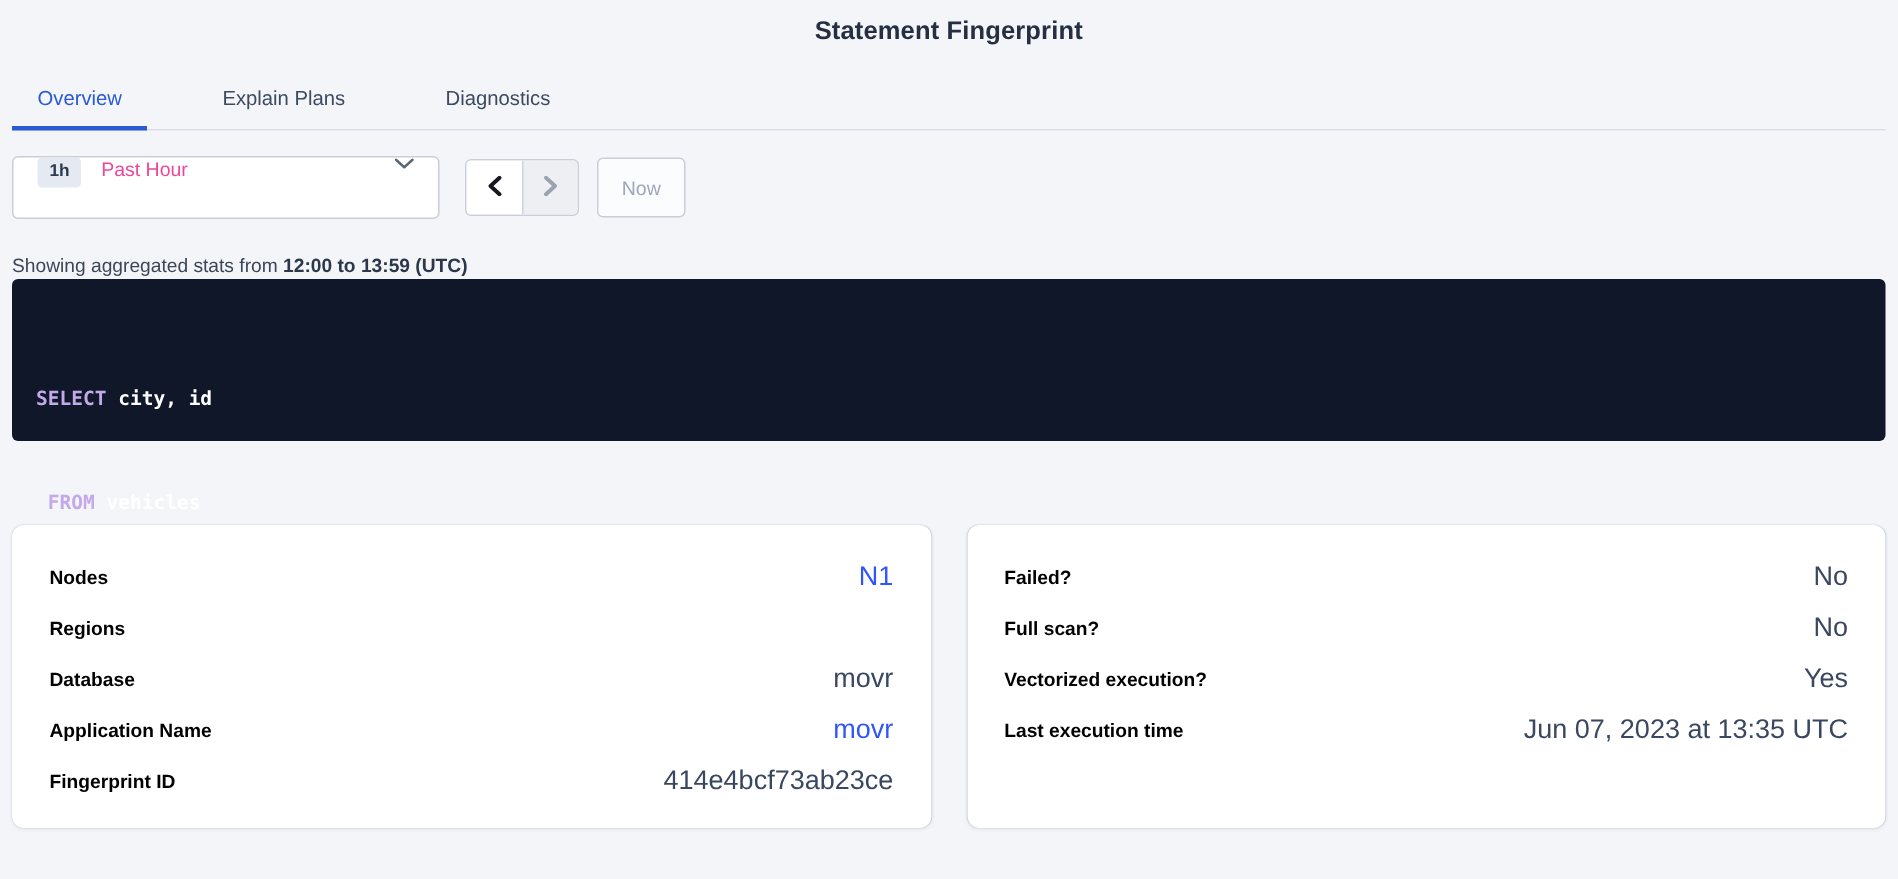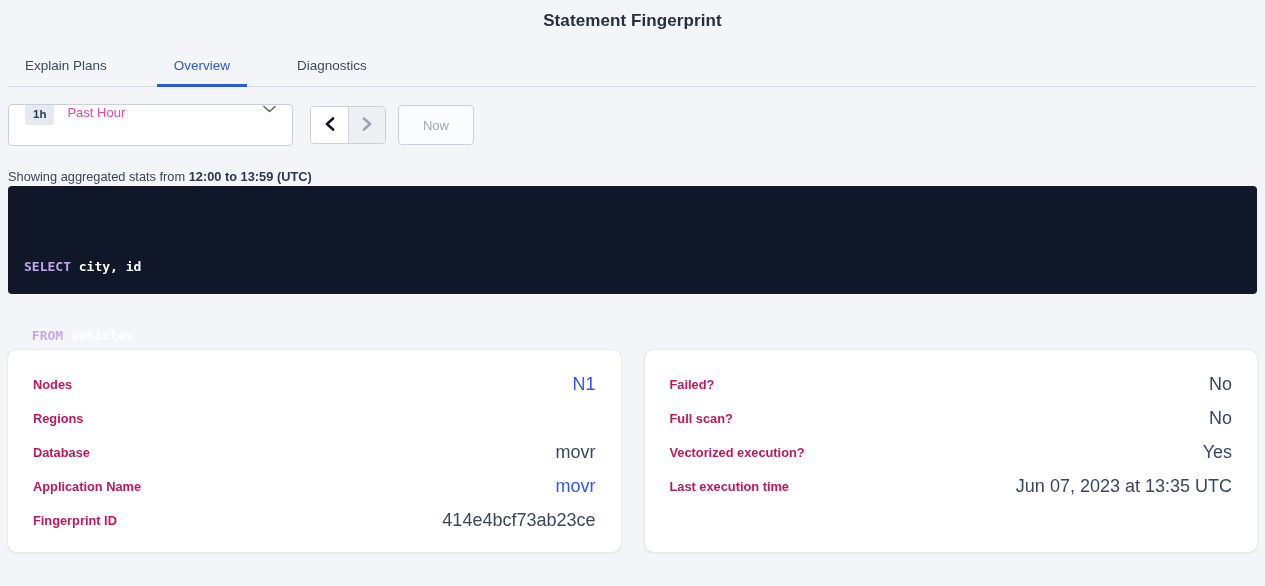--- a/index.html
+++ b/index.html
@@ -94,21 +94,21 @@
     border: none;
   }
   .arrow-btn.next {
     background: #edeff2;
     border-left: 1px solid #ced3dc;
     cursor: default;
   }
   .now-btn {
     margin-left: 12px;
     height: 40px;
-    width: 76px;
+    width: 59px;
     background: #fbfcfd;
     border: 1px solid #c9ced9;
     border-radius: 4px;
     color: #9ca8ba;
     font-size: 13px;
     font-family: "Liberation Sans", sans-serif;
     cursor: default;
   }
 
   
@@ -152,38 +152,38 @@
   }
   .kv-row {
     height: 34px;
     display: flex;
     align-items: center;
     justify-content: space-between;
   }
   .kv-label {
     font-size: 12.8px;
     font-weight: 700;
-    color: #be185d;
+    color: #000000;
   }
   .kv-value {
     font-size: 18px;
     color: #3a4760;
   }
   .kv-value.link { color: #3056f9; cursor: pointer; }
 </style>
 </head>
 <body>
 
 <div class="page">
 
   <div class="page-title">Statement Fingerprint</div>
 
   <div class="tabs">
+    <div class="tab active">Overview</div>
     <div class="tab">Explain Plans</div>
-    <div class="tab active">Overview</div>
     <div class="tab">Diagnostics</div>
   </div>
 
   <div class="time-row">
     <div class="time-dropdown">
       <span class="time-badge">1h</span>
       <span class="time-label">Past Hour</span>
       <span class="dd-chevron">
         <svg width="13" height="8" viewBox="0 0 13 8">
             <polyline points="1,1.5 6.5,6.5 12,1.5" fill="none" stroke="#5a6575" stroke-width="1.6" stroke-linecap="round" stroke-linejoin="round"></polyline>

